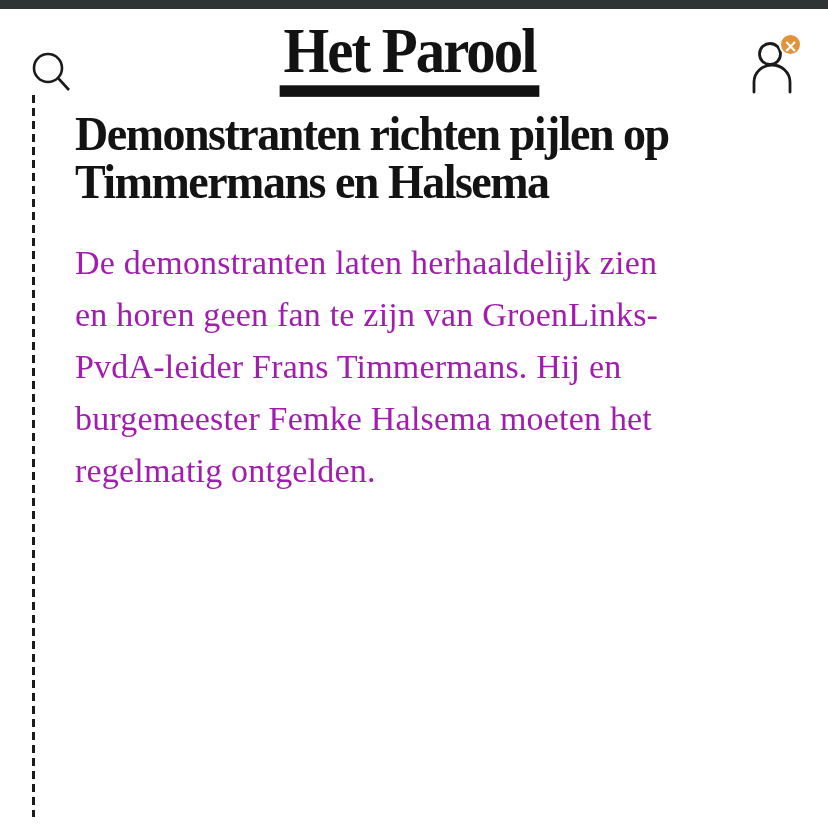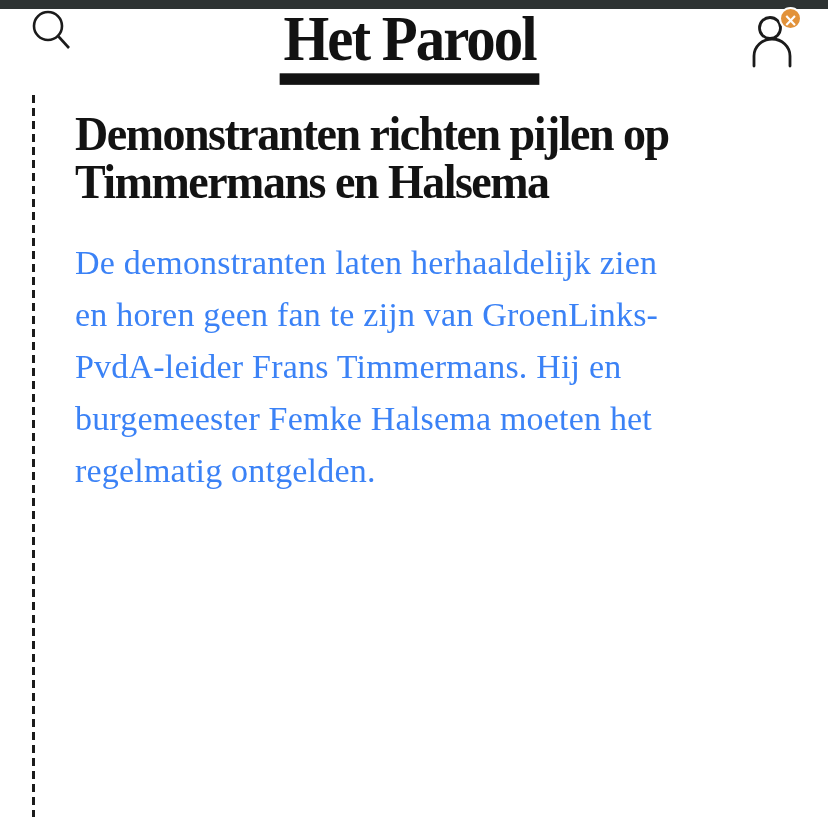--- a/index.html
+++ b/index.html
@@ -13,21 +13,21 @@
     color: #1b1b1b;
   }
   .topbar {
     width: 100%;
     height: 9px;
     background: #2e3333;
   }
   header.appbar {
     height: 86px;
     display: flex;
-    align-items: flex-start;
+    align-items: flex-end;
     justify-content: space-between;
     padding: 0 30px 0 30px;
     box-sizing: border-box;
     background: #ffffff;
   }
   .icon-btn {
     background: none;
     border: none;
     padding: 0;
     cursor: pointer;
@@ -95,21 +95,21 @@
     white-space: pre-line;
     transform-origin: left top;
     transform: scale(1, 1.04);
   }
   p.body-par {
     margin: 0;
     font-family: "Liberation Serif", serif;
     font-size: 34px;
     line-height: 52px;
     letter-spacing: 0.2px;
-    color: #3b82f6;
+    color: #a21caf;
     white-space: pre-line;
   }
   p.body-par.first { margin-top: 34px; }
   p.body-par.second { margin-top: 54px; }
   svg { display: block; }
 </style>
 </head>
 <body>
 
 <div class="topbar"></div>

